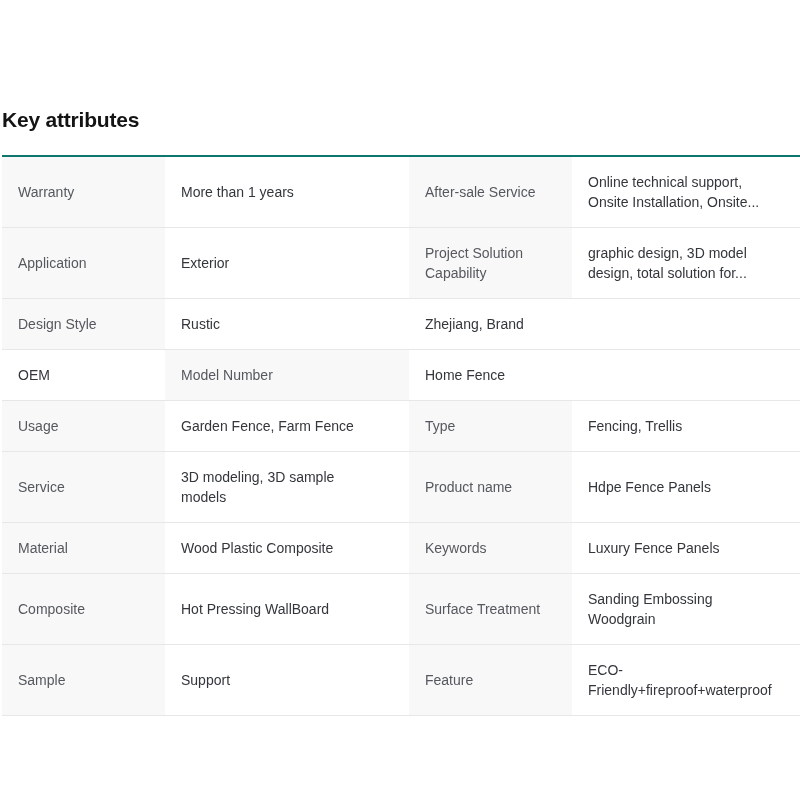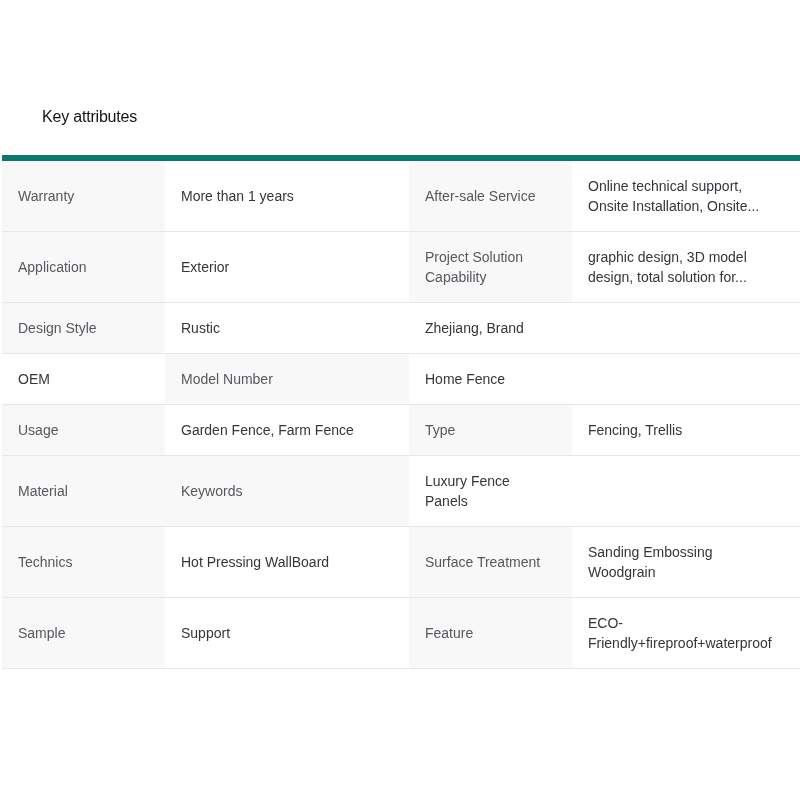--- a/index.html
+++ b/index.html
@@ -6,31 +6,30 @@
   html, body {
     width: 800px; height: 800px;
     background: #ffffff;
     font-family: "Liberation Sans", "DejaVu Sans", sans-serif;
     overflow: hidden;
   }
   .page { width: 800px; height: 800px; position: relative; }
   .page-title {
     position: absolute;
     left: 2px; top: 108px;
-    font-size: 16px;
-    font-weight: 400;
+    font-size: 21px;
+    font-weight: 700;
     color: #141414;
     letter-spacing: -0.2px;
-    margin-left: 40px;
   }
   .attr-table {
     position: absolute;
     left: 2px; top: 155px;
     width: 798px;
-    border-top: 6px solid #0f766e;
+    border-top: 2px solid #0f766e;
   }
   .row {
     display: grid;
     grid-template-columns: 163px 244px 163px 1fr;
     border-bottom: 1px solid #e7e7e7;
   }
   .cell {
     display: flex;
     align-items: center;
     font-size: 14px;
@@ -87,29 +86,36 @@
       <div class="cell value v2">Home Fence</div>
     </div>
 
     <div class="row">
       <div class="cell label">Usage</div>
       <div class="cell value v1">Garden Fence, Farm Fence</div>
       <div class="cell label">Type</div>
       <div class="cell value v2">Fencing, Trellis</div>
     </div>
 
+    <div class="row">
+      <div class="cell label">Service</div>
+      <div class="cell value v1">3D modeling, 3D sample models</div>
+      <div class="cell label">Product name</div>
+      <div class="cell value v2">Hdpe Fence Panels</div>
+    </div>
 
     <div class="row">
       <div class="cell label">Material</div>
+      <div class="cell value v1">Wood Plastic Composite</div>
       <div class="cell label">Keywords</div>
       <div class="cell value v2">Luxury Fence Panels</div>
     </div>
 
     <div class="row">
-      <div class="cell label">Technics</div>
+      <div class="cell label">Composite</div>
       <div class="cell value v1">Hot Pressing WallBoard</div>
       <div class="cell label">Surface Treatment</div>
       <div class="cell value v2">Sanding Embossing Woodgrain</div>
     </div>
 
     <div class="row">
       <div class="cell label">Sample</div>
       <div class="cell value v1">Support</div>
       <div class="cell label">Feature</div>
       <div class="cell value v2">ECO-Friendly+fireproof+waterproof</div>

